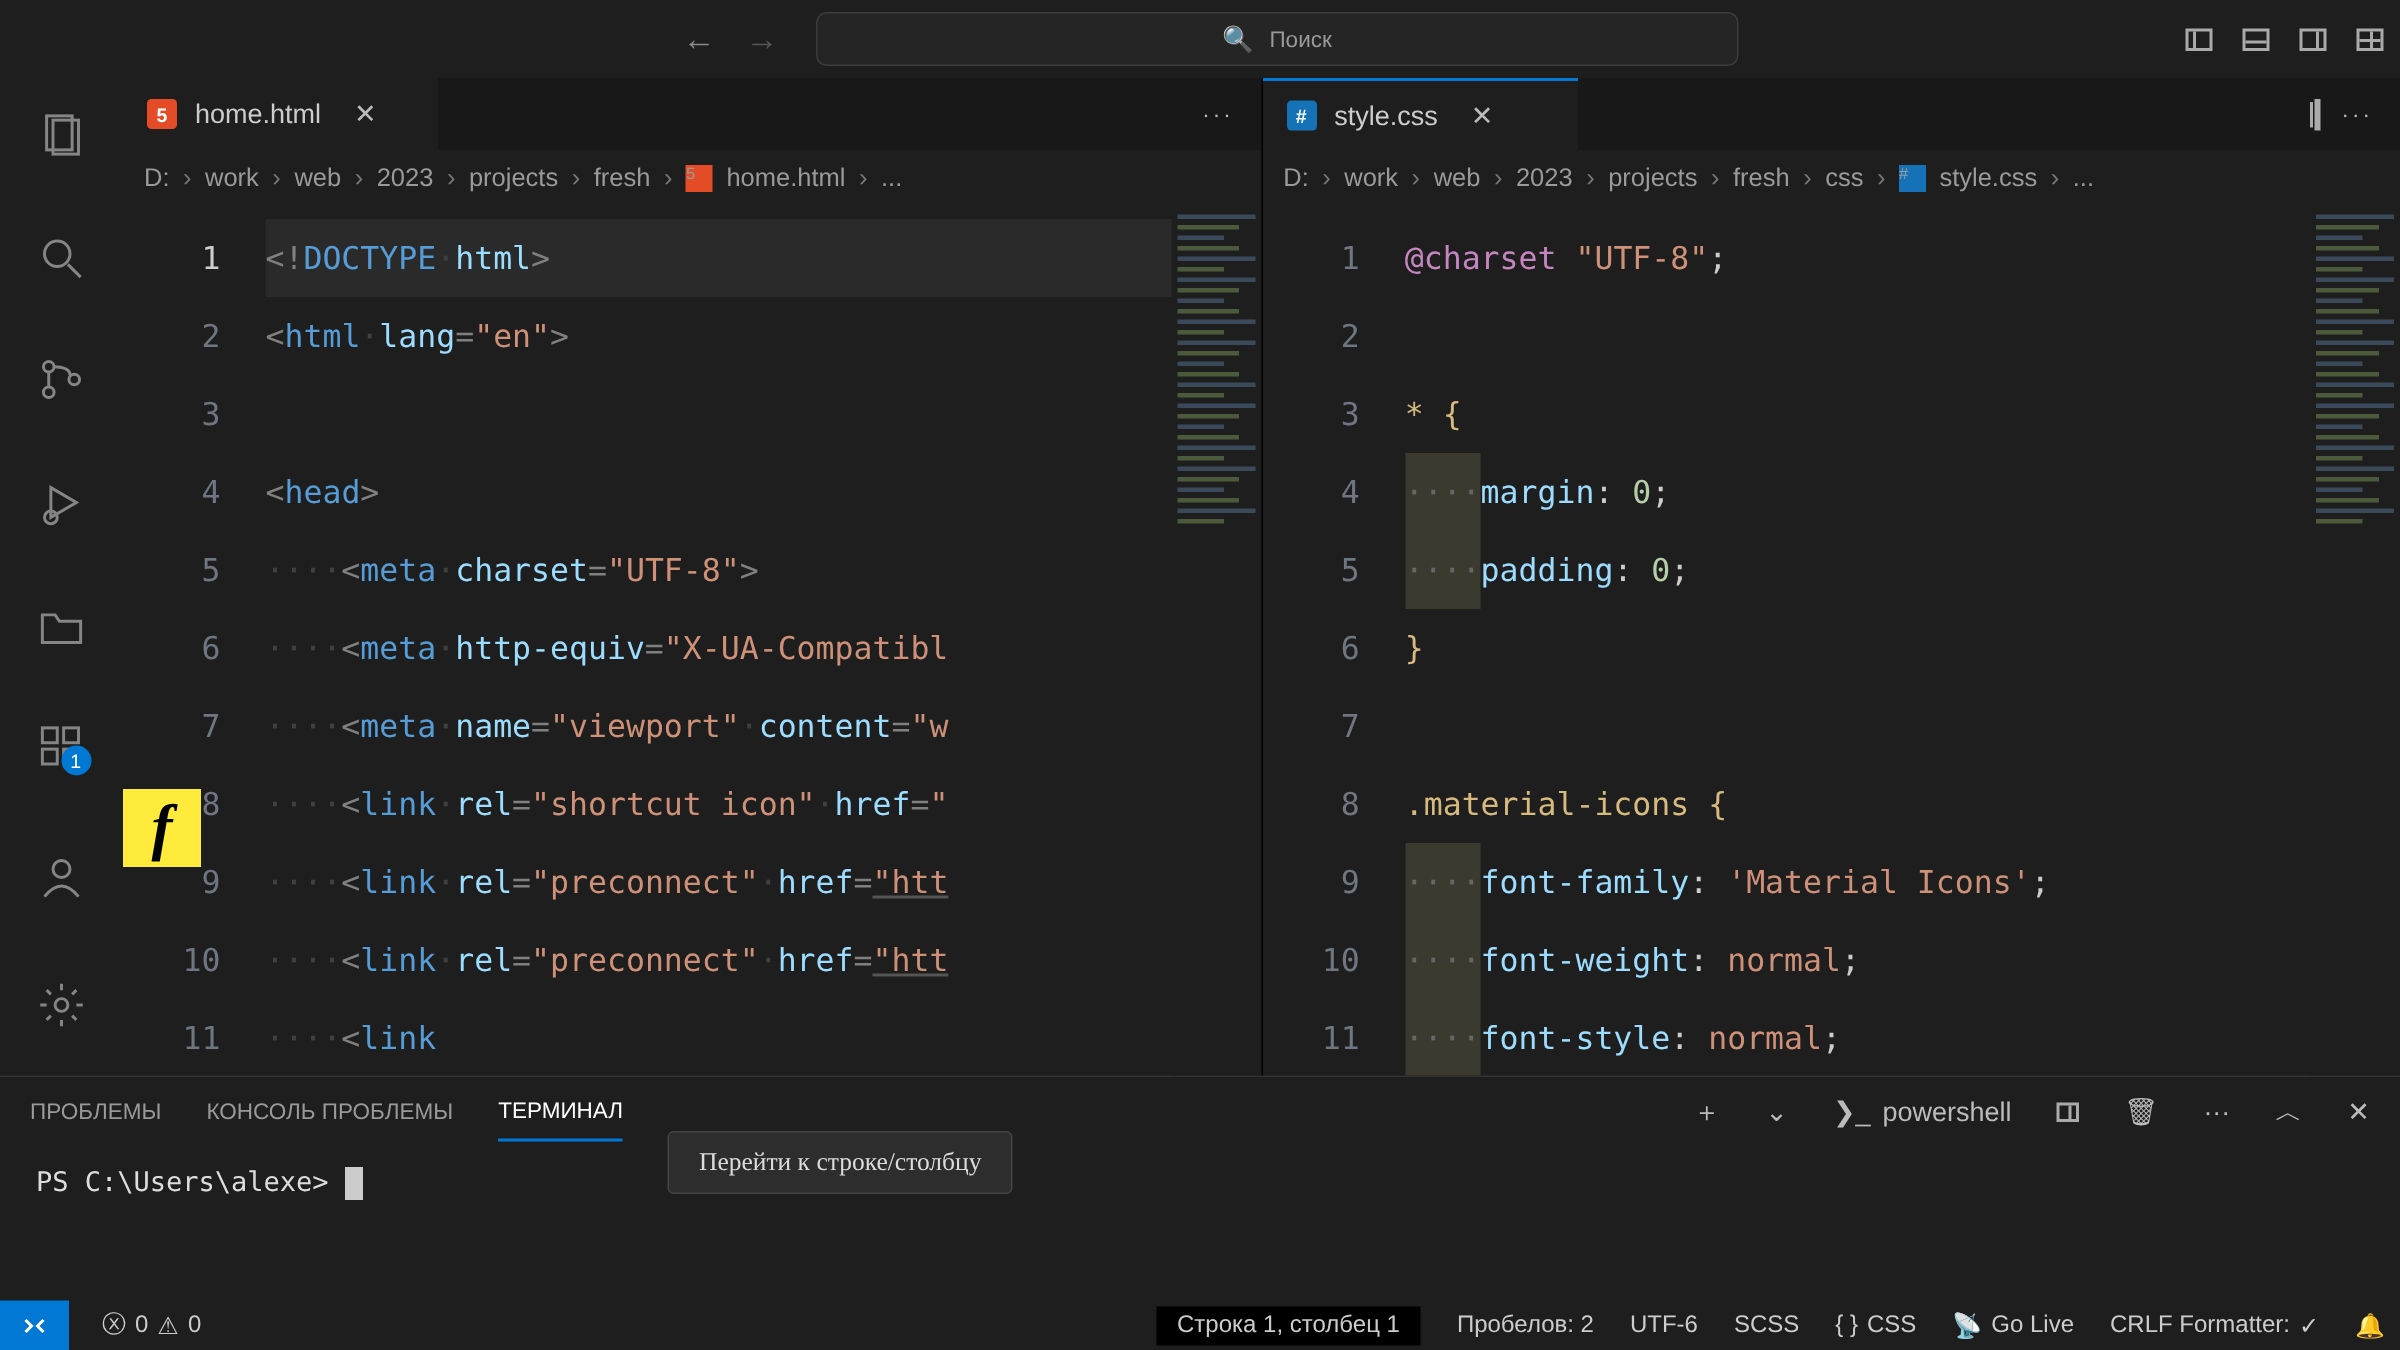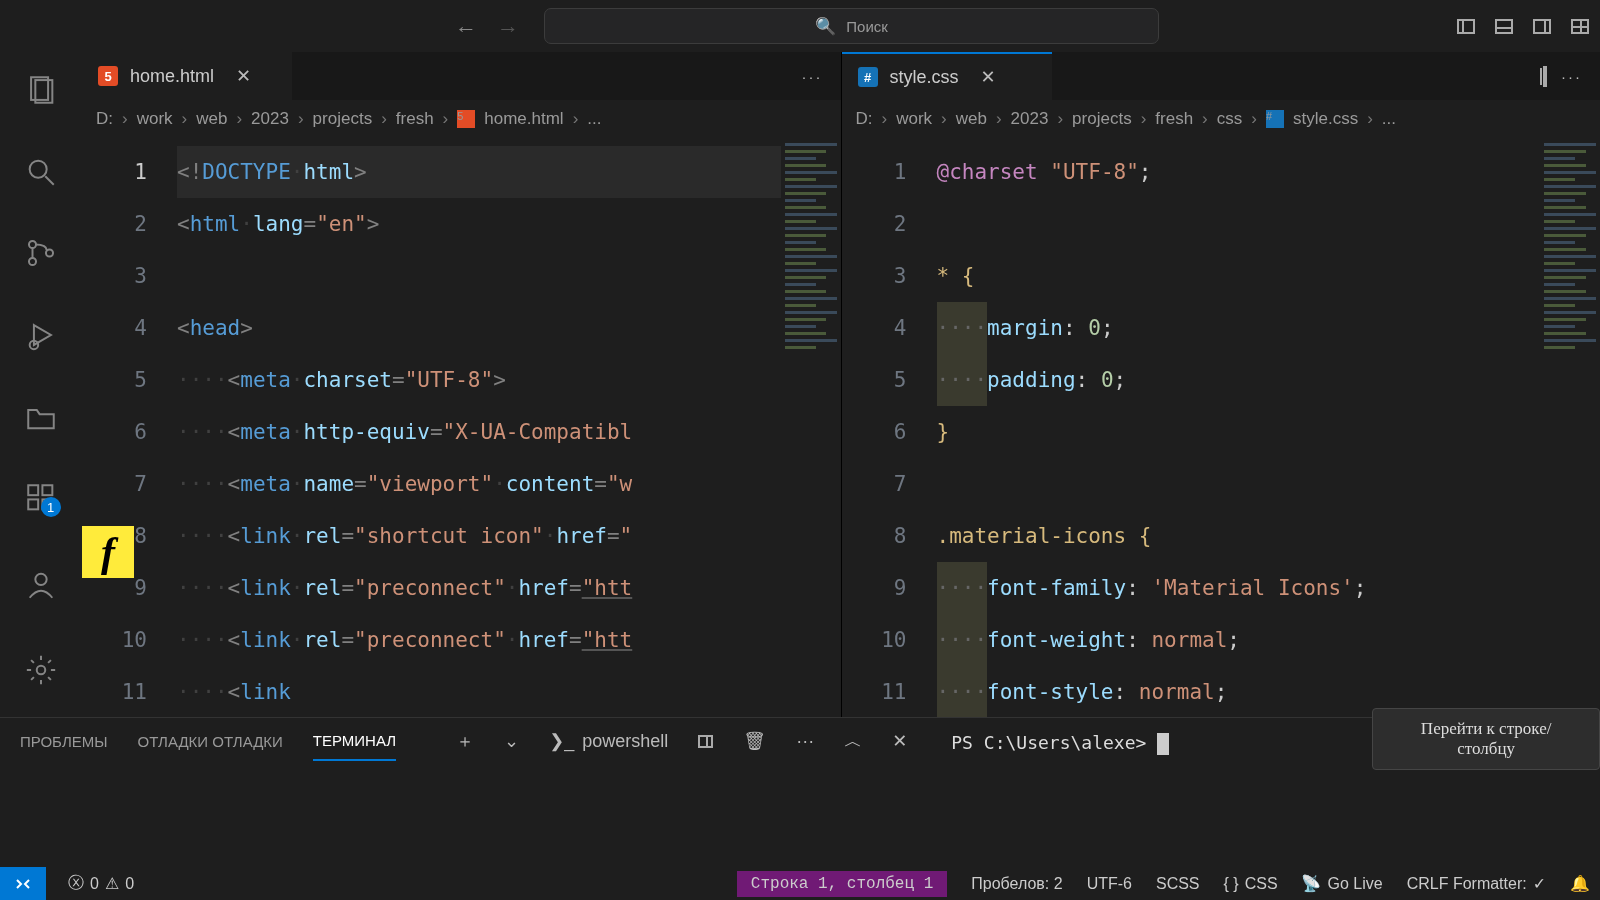--- a/index.html
+++ b/index.html
@@ -108,21 +108,21 @@
   position: absolute; right: 0; top: 86px; bottom: 0;
   width: 60px; background: #1e1e1e;
   display: flex; flex-direction: column; gap: 2px; padding: 4px;
 }
 .minimap div { height: 3px; background: #3a4a5a; margin: 1px 0; }
 .minimap div:nth-child(2n) { background: #4a5a3a; width: 80%; }
 .minimap div:nth-child(3n) { width: 60%; }
 
 .panel {
   height: 150px; background: #1e1e1e; border-top: 1px solid #333;
-  display: flex; flex-direction: row;
+  display: flex; flex-direction: column;
 }
 .panel-tabs {
   height: 46px; display: flex; align-items: center;
   padding: 0 20px; gap: 30px; font-size: 15px;
 }
 .panel-tabs .pt { color: #999; padding: 10px 0; cursor: pointer; }
 .panel-tabs .pt.active { color: #fff; border-bottom: 2px solid #0078d4; }
 .panel-tabs .pspacer { flex: 1; }
 .panel-tabs .picn { color: #bbb; font-size: 18px; display:flex; align-items:center; gap: 8px; }
 .terminal-body {
@@ -151,21 +151,21 @@
   font-size: 16px; color: #ccc;
   padding: 0 10px; gap: 22px;
 }
 .statusbar .remote {
   background: #0078d4; height: 33px; width: 46px;
   margin: 0 0 0 -10px;
   display:flex; align-items:center; justify-content:center; color:#fff;
 }
 .statusbar .sb-item { display:flex; align-items:center; gap: 6px; }
 .statusbar .sb-right { margin-left: auto; display:flex; gap: 24px; align-items:center; }
-.statusbar .highlight { background: #701a75; padding: 4px 14px; font-family: Liberation Mono, monospace; }
+.statusbar .highlight { background: #000000; padding: 4px 14px; }
 </style>
 </head>
 <body>
 
 <div class="titlebar">
   <div class="nav-arrows">
     <span>←</span>
     <span style="color:#555">→</span>
   </div>
   <div class="searchbox">
@@ -412,21 +412,21 @@
       </div>
     </div>
   </div>
 </div>
 
 <div class="flogo">f</div>
 
 <div class="panel">
   <div class="panel-tabs">
     <span class="pt">ПРОБЛЕМЫ</span>
-    <span class="pt">ОТЛАДКИ ОТЛАДКИ</span>
+    <span class="pt">КОНСОЛЬ ПРОБЛЕМЫ</span>
     <span class="pt active">ТЕРМИНАЛ</span>
     <span class="pspacer"></span>
     <span class="picn">＋</span>
     <span class="picn">⌄</span>
     <span class="picn">
       <span>❯_</span>
       <span>powershell</span>
     </span>
     <span class="picn">
         <span class="layout-icon li-right" style="width:15px;height:13px"></span>

